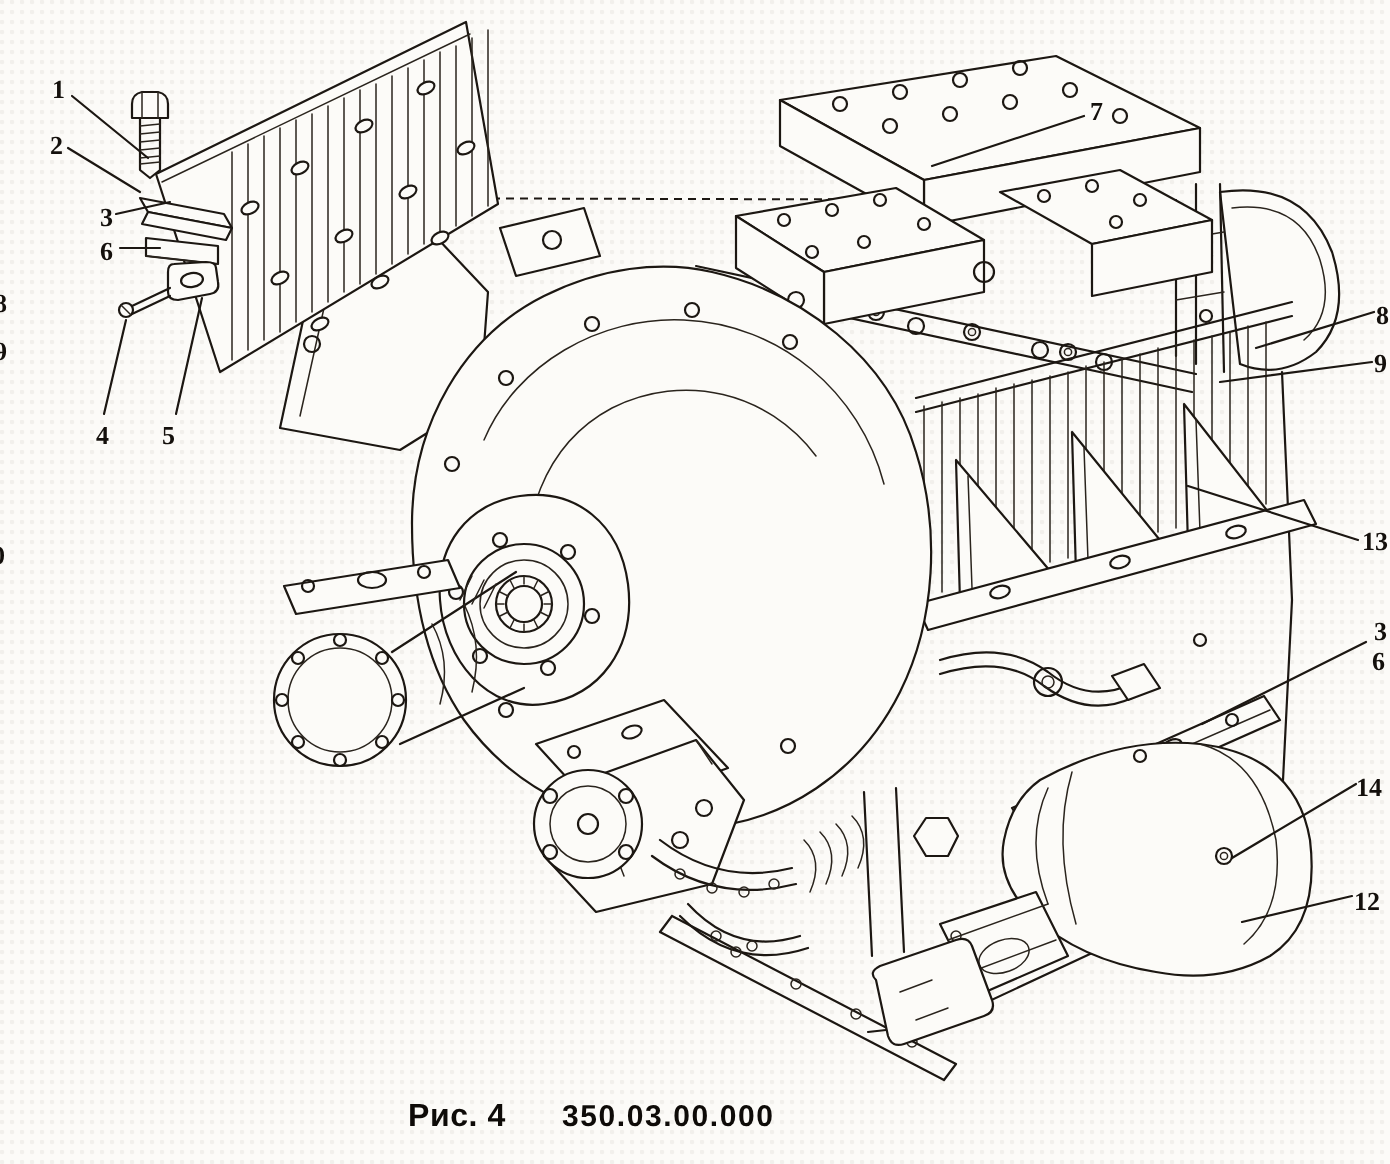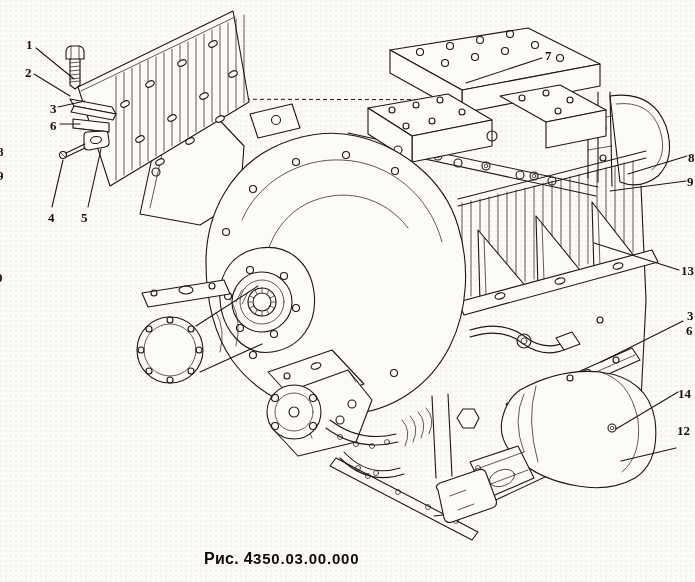--- a/index.html
+++ b/index.html
@@ -16,21 +16,21 @@
   .thin{ stroke:#2a241d; fill:none; stroke-width:0.75; stroke-linecap:round; }
   .dash{ stroke:#1c1712; fill:none; stroke-width:1; stroke-dasharray:4 3; }
   .callout {
     position:absolute; font:700 13px "Liberation Serif", serif;
     color:#14100c; white-space:nowrap; line-height:1;
   }
   .caption {
     position:absolute; left:204px; top:550px; display:flex; align-items:baseline;
     color:#0e0b08; white-space:nowrap;
   }
-  .caption .fig   { font:800 16px "Liberation Sans", sans-serif; letter-spacing:0.3px; }
+  .caption .fig   { font:800 16px "Liberation Sans", sans-serif; letter-spacing:0.3px; margin-right:28px; }
   .caption .code  { font:700 15px "Liberation Sans", sans-serif; letter-spacing:0.8px; margin-right:9px; }
   .caption .title { font:700 15px "Liberation Sans", sans-serif; letter-spacing:0.4px; word-spacing:4px; }
 </style>
 </head>
 <body>
 
 <div class="stage">
 
   <svg class="draw" width="695" height="582" viewBox="0 0 695 582">
 
@@ -327,21 +327,21 @@
   <span class="callout" style="left:50px;top:119px">6</span>
   <span class="callout" style="left:48px;top:211px">4</span>
   <span class="callout" style="left:81px;top:211px">5</span>
   <span class="callout" style="left:545px;top:49px">7</span>
   <span class="callout" style="left:688px;top:151px">8</span>
   <span class="callout" style="left:687px;top:175px">9</span>
   <span class="callout" style="left:681px;top:264px">13</span>
   <span class="callout" style="left:687px;top:309px">3</span>
   <span class="callout" style="left:686px;top:324px">6</span>
   <span class="callout" style="left:678px;top:387px">14</span>
-  <span class="callout" style="left:677px;top:424px">12</span>
+  <span class="callout" style="left:677px;top:444px">12</span>
   <span class="callout" style="left:-3px;top:145px">8</span>
   <span class="callout" style="left:-3px;top:169px">9</span>
   <span class="callout" style="left:-4px;top:271px">0</span>
 
   <div class="caption">
     <span class="fig">Рис. 4</span>
     <span class="code">350.03.00.000</span>
   </div>
 
 </div>

